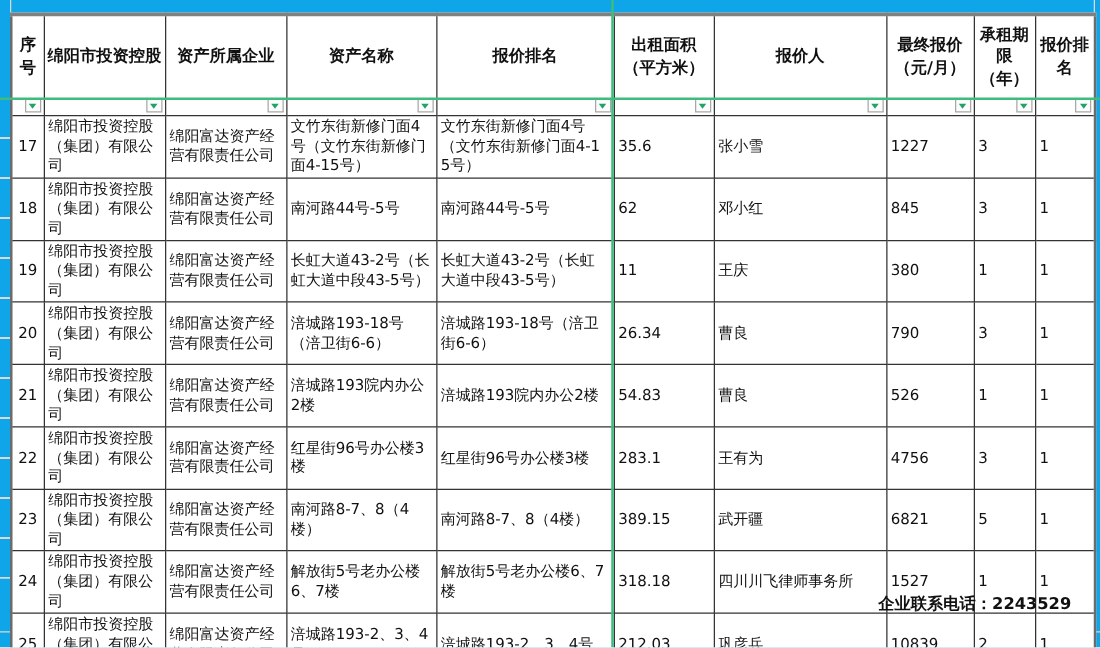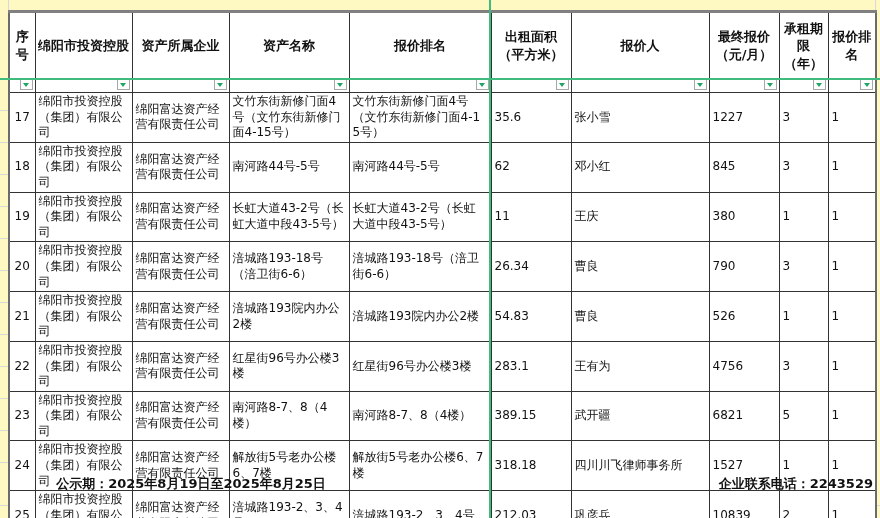--- a/index.html
+++ b/index.html
@@ -1,16 +1,16 @@
 <!DOCTYPE html>
 <html><head>
 <meta charset="utf-8">
 <style>
   html,body{margin:0;padding:0;background:#fff;}
-  #screen{position:relative;width:880px;height:518px;background:#fef9c3;overflow:hidden;
+  #screen{position:relative;width:880px;height:518px;background:#0ea5e9;overflow:hidden;
           font-family:"DejaVu Sans","Liberation Sans",sans-serif;color:#111;}
 
   
   #rent-table{position:absolute;left:8px;top:10px;width:867px;border-collapse:collapse;
               table-layout:fixed;background:#fff;border:2px solid #6b6b6b;border-top:3px solid #808080;}
   #rent-table th,#rent-table td{border:1px solid #333;overflow:hidden;word-break:break-all;}
   #rent-table th{font-weight:bold;font-size:13px;line-height:1.35;text-align:center;vertical-align:middle;
                  position:relative;height:62px;padding:2px 2px 15px 2px;}
   #rent-table td{font-size:12px;line-height:1.3;padding:1px 3px;height:30px;vertical-align:middle;}
   td.c-no{text-align:center;padding-right:5px;}
@@ -29,21 +29,21 @@
 
   
   .grid-v{position:absolute;width:1px;background:#d9d9d9;}
   .grid-h{position:absolute;height:1px;background:#d9d9d9;}
   #left-strip{position:absolute;left:0;top:79px;width:8px;height:384px;
     background:repeating-linear-gradient(to bottom,transparent 0 31px,#d9d9d9 31px 32px);}
 
   
   .footer-cell{position:absolute;font-size:13px;font-weight:bold;color:#111;}
   #publicity{left:34px;top:463px;width:314px;height:42px;line-height:42px;text-align:center;}
-  #contact{left:656px;top:463px;width:217px;height:42px;line-height:42px;text-align:right;}
+  #contact{left:640px;top:463px;width:217px;height:42px;line-height:42px;text-align:right;}
 </style>
 </head>
 <body>
 
 <div id="screen">
 
   <div class="grid-v" style="left:8px;top:0;height:10px;"></div>
   <div class="grid-v" style="left:875px;top:0;height:10px;"></div>
   <div id="left-strip"></div>
   <div class="grid-h" style="left:0;top:505px;width:880px;"></div>
@@ -213,16 +213,15 @@
           <td class="c-price">10839</td>
           <td class="c-term">2</td>
           <td class="c-rank">1</td>
         </tr>
       </tbody>
   </table>
 
   <div class="freeze-h"></div>
   <div class="freeze-v"></div>
 
-  <div id="publicity" class="footer-cell">公示期：2025年8月19日至2025年8月25日</div>
   <div id="contact" class="footer-cell">企业联系电话：2243529</div>
 
 </div>
 
 </body></html>

